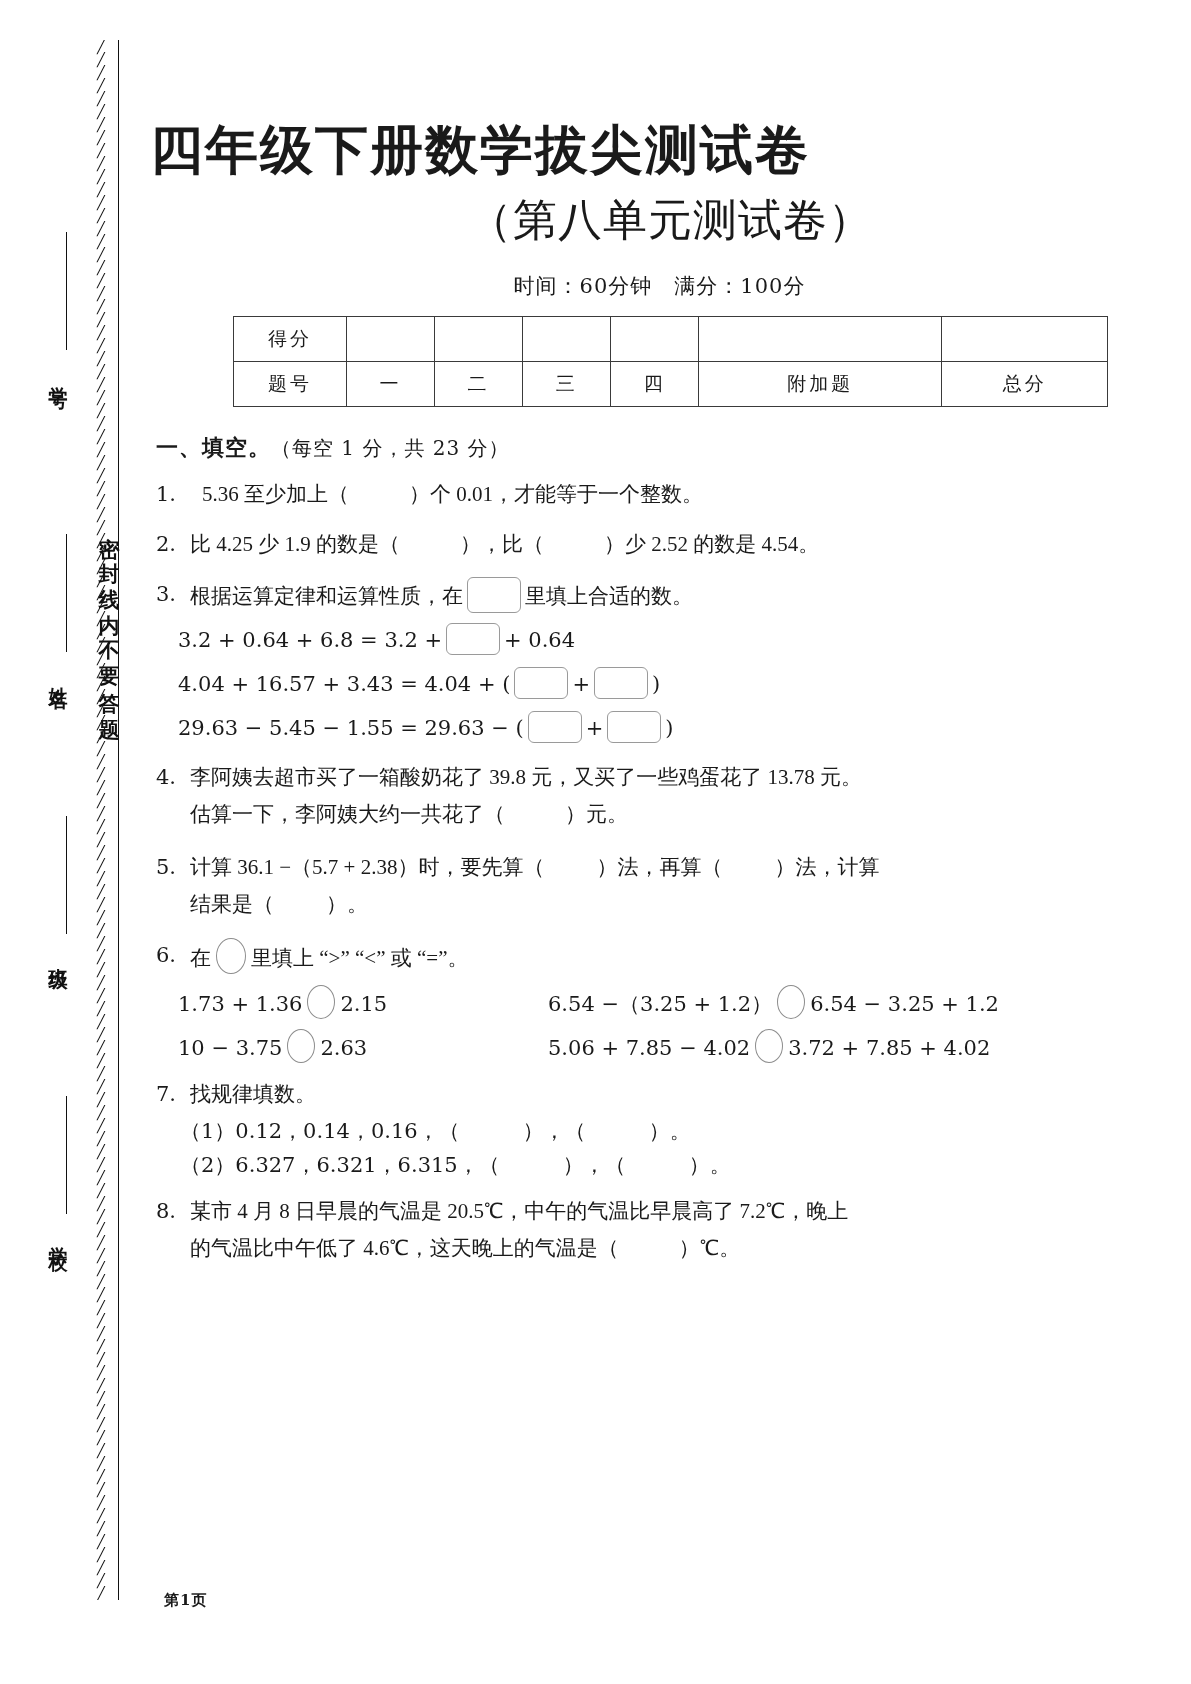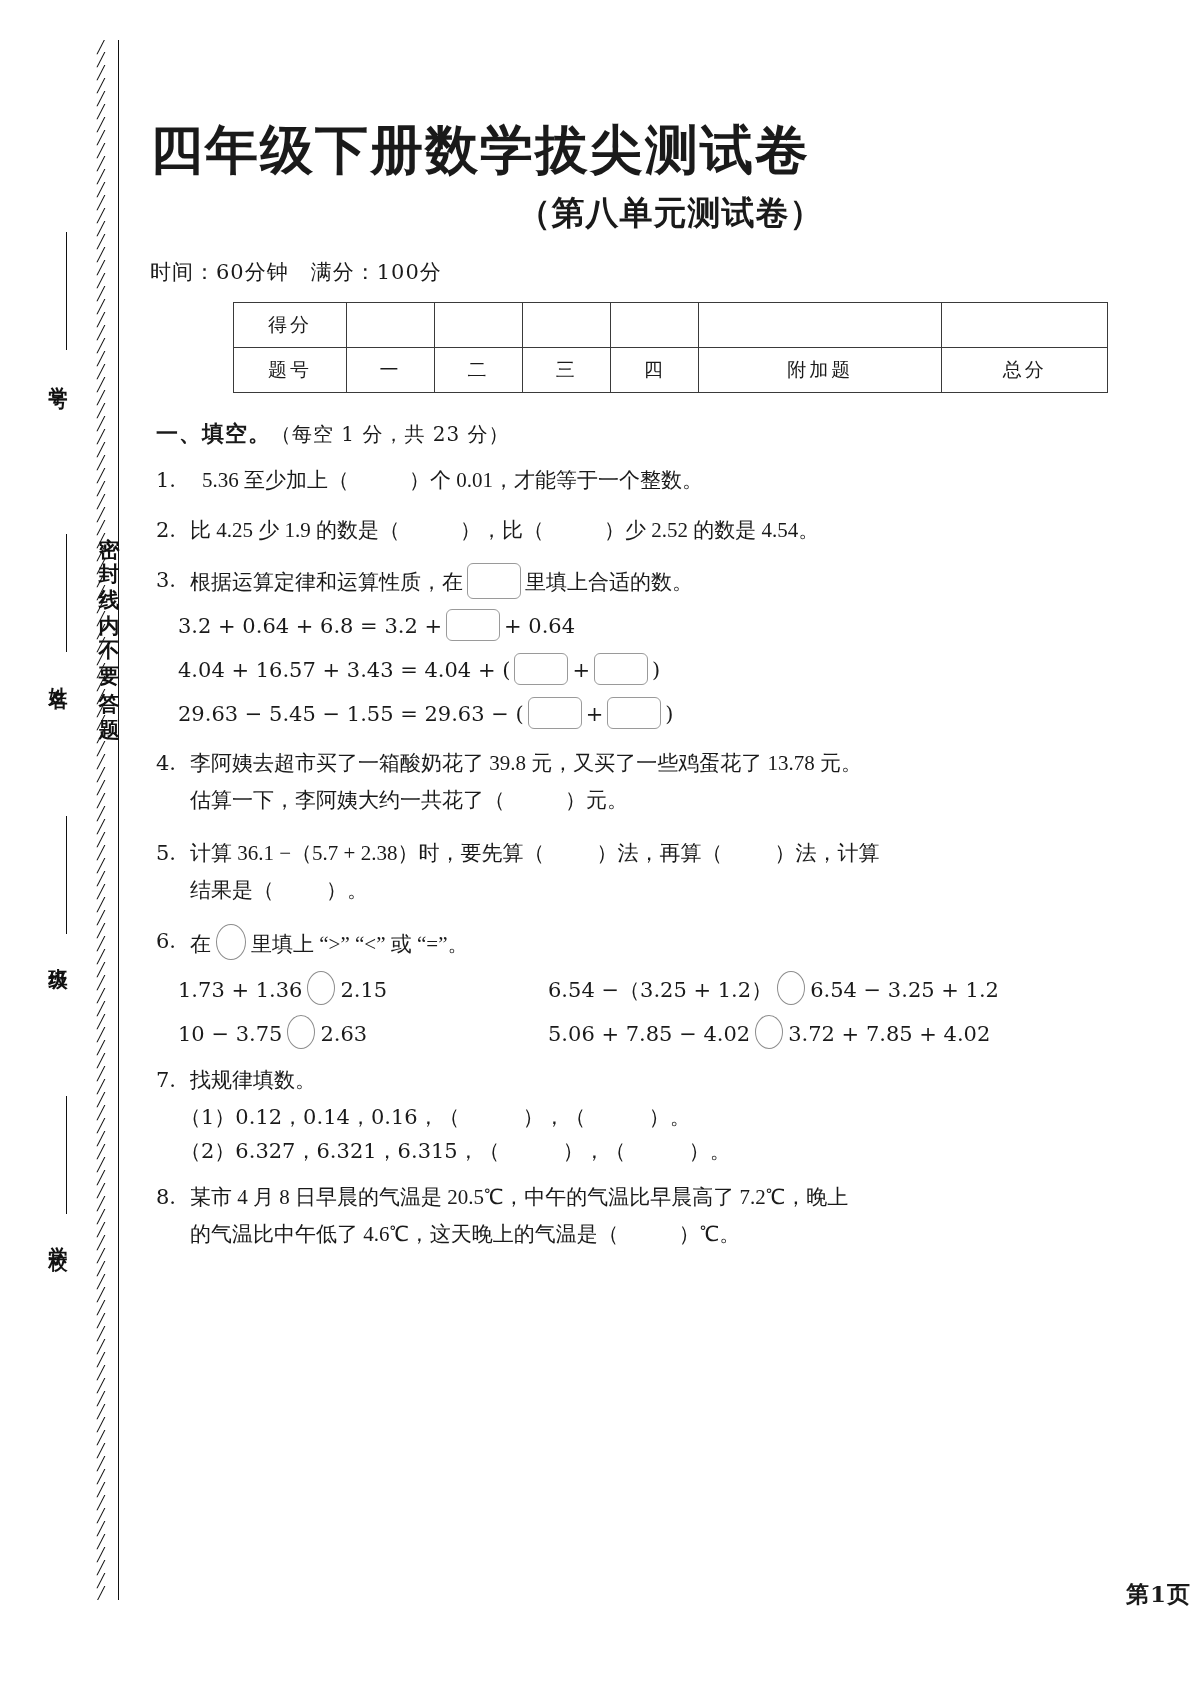--- a/index.html
+++ b/index.html
@@ -70,27 +70,27 @@
     text-align:left;
     font-size:53px;
     font-weight:bold;
     letter-spacing:2px;
     margin-top:120px;
     line-height:1.12;
     font-family:"DejaVu Serif","Liberation Serif",serif;
   }
   #title-sub{
     text-align:center;
-    font-size:33px;
-    font-weight:bold;
+    font-size:44px;
+    font-weight:normal;
     margin-top:12px;
     letter-spacing:1px;
   }
   #exam-meta{
-    text-align:left;
+    text-align:center;
     font-size:21px;
     margin-top:22px;
     padding-right:22px;
     letter-spacing:1px;
   }
 
   
   #score-table{
     margin:16px auto 0 auto;
     border-collapse:collapse;
@@ -171,23 +171,23 @@
 
   .sub-row{
     margin:6px 0 6px 24px;
     font-size:21px;
   }
 
   .wrap-line{line-height:1.75;}
 
   #footer{
     position:absolute;
-    left:8px;right:0;bottom:74px;
-    text-align:right;
-    font-size:23px;
+    left:14px;right:0;bottom:74px;
+    text-align:left;
+    font-size:15px;
     font-weight:bold;
     letter-spacing:1px;
   }
 </style>
 </head>
 <body>
 
 <div id="seal-margin">
   <div class="seal-line"></div>
   <div class="seal-zigzag" id="zigzag">

